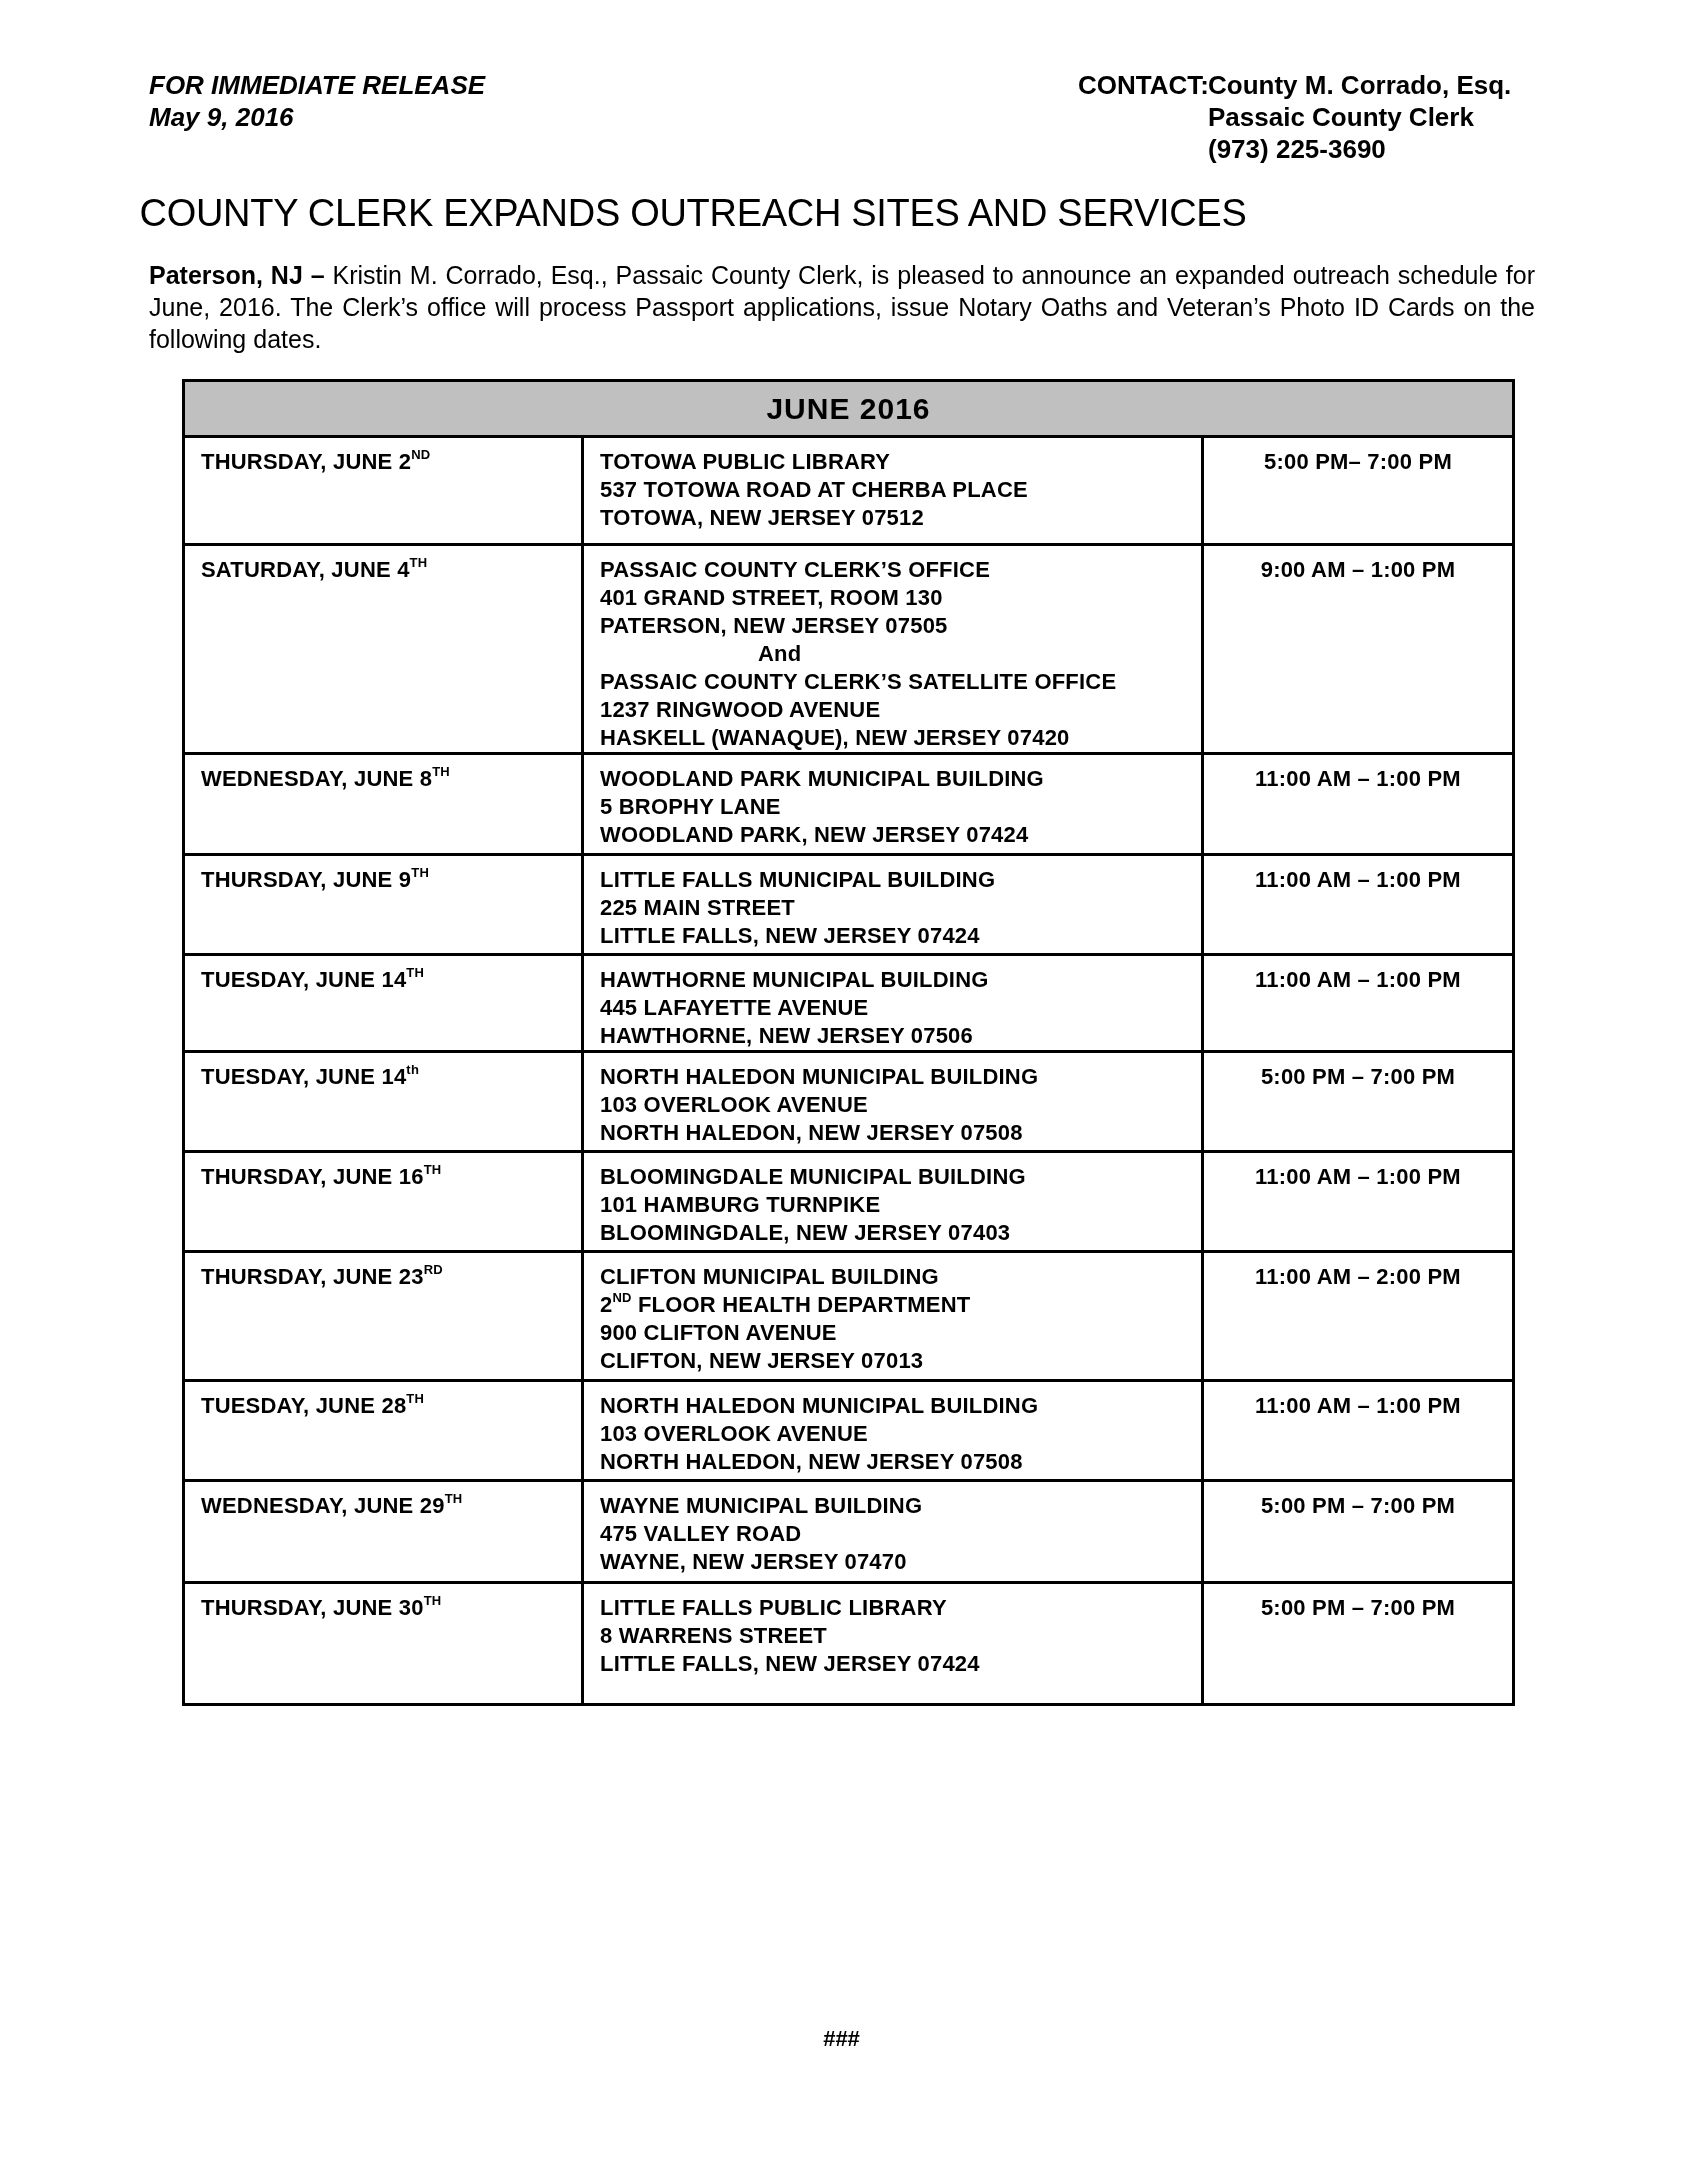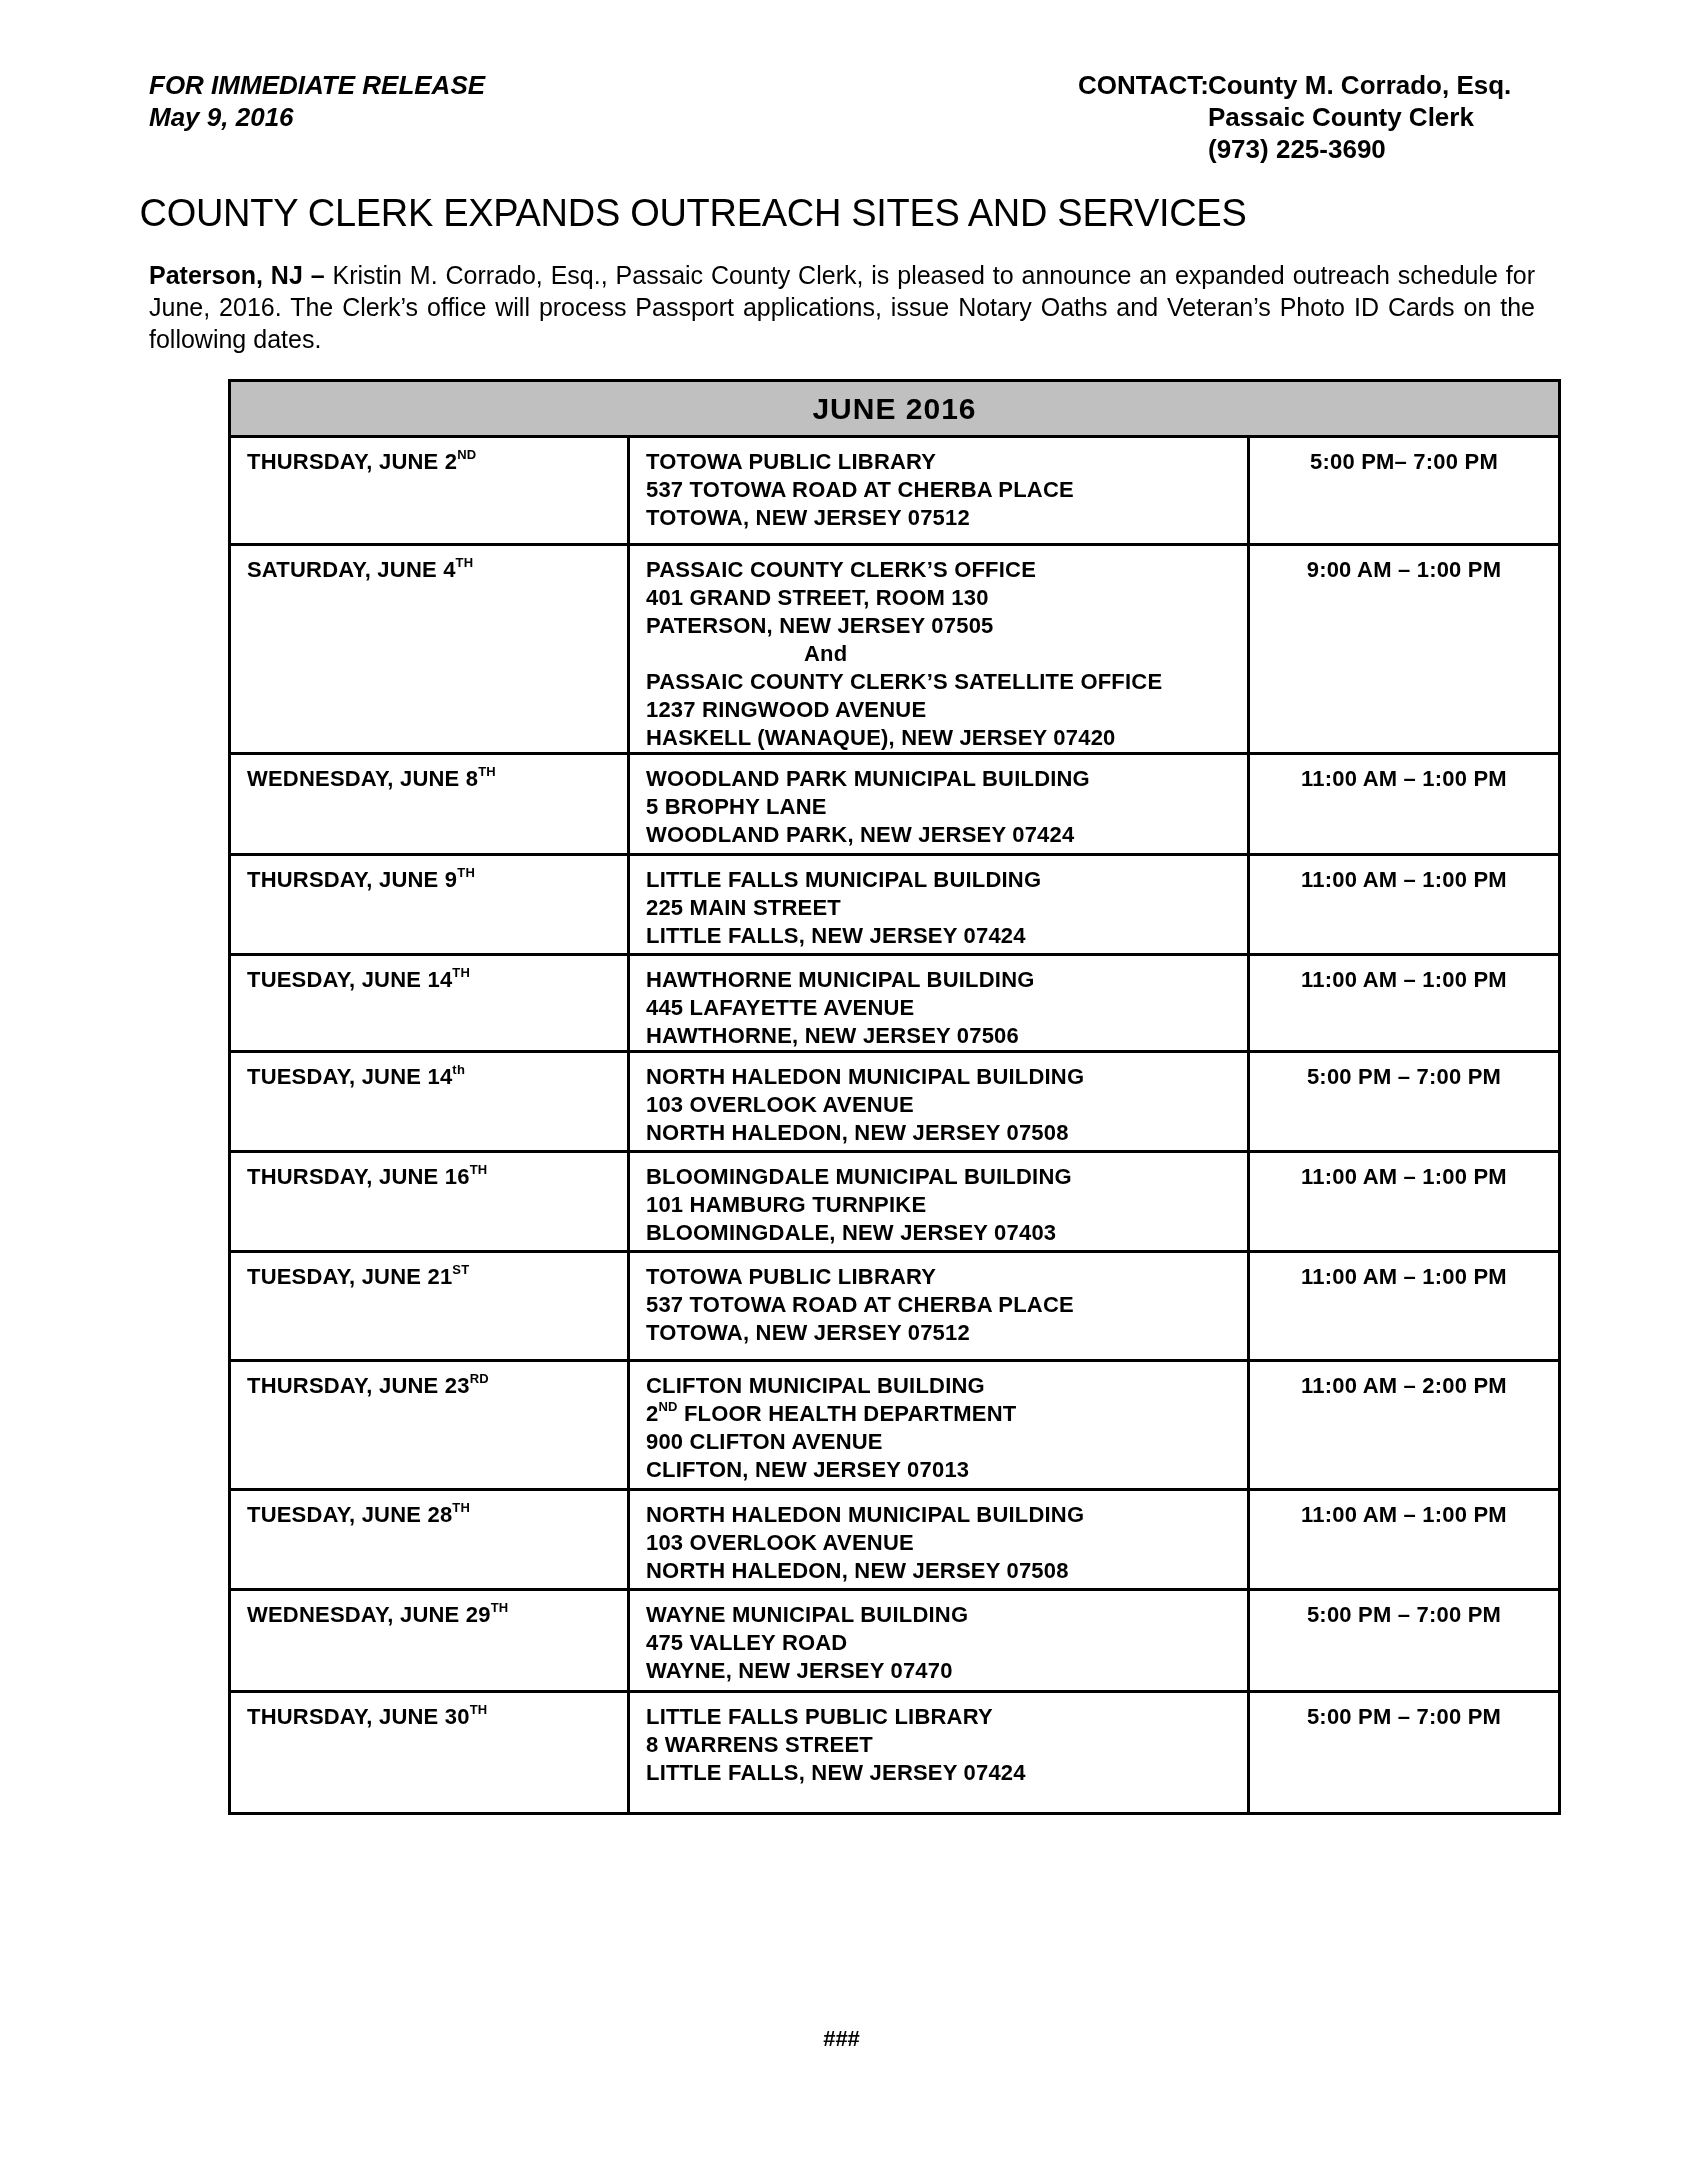--- a/index.html
+++ b/index.html
@@ -9,21 +9,21 @@
   .hdr { font-weight: bold; font-size: 26px; line-height: 32px; white-space: nowrap; }
   #release { left: 149px; top: 69px; font-style: italic; }
   #contact-label { left: 1078px; top: 69px; }
   #contact-block { left: 1208px; top: 69px; }
   #title { left: 0; width: 1386px; top: 190px; text-align: center; font-size: 38px; line-height: 46px;
            letter-spacing: -0.3px; white-space: nowrap; }
   #intro { left: 149px; width: 1386px; top: 259px; font-size: 25px; line-height: 32px;
            text-align: justify; }
   #intro b { font-weight: bold; }
 
-  #schedule { position: absolute; left: 182px; top: 379px; width: 1330px; margin-left: 46px; }
+  #schedule { position: absolute; left: 182px; top: 379px; width: 1330px; }
   table { border-collapse: collapse; width: 1330px; table-layout: fixed; }
   th, td { border: 3px solid #000; padding: 0; vertical-align: top; }
   th { background: #c0c0c0; height: 53px; font-size: 30px; font-weight: bold; letter-spacing: 1px; text-align: center; vertical-align: middle; }
   td { font-size: 22px; font-weight: bold; line-height: 28px; letter-spacing: 0.2px; }
   td.date { padding: 10px 0 0 16px; white-space: nowrap; }
   td.loc { padding: 10px 0 0 16px; white-space: nowrap; }
   td.time { padding: 10px 0 0 0; text-align: center; white-space: nowrap; }
   sup { font-size: 13px; line-height: 0; position: relative; top: -2px; }
   .line { display: block; }
   .line.center { padding-left: 158px; }
@@ -120,29 +120,20 @@
         </tr>
         <tr style="height: 100px;">
           <td class="date"><span>THURSDAY,  JUNE 16</span><sup>TH</sup></td>
           <td class="loc">
             <span class="line">BLOOMINGDALE MUNICIPAL BUILDING</span>
             <span class="line">101 HAMBURG TURNPIKE</span>
             <span class="line">BLOOMINGDALE, NEW JERSEY 07403</span>
           </td>
           <td class="time">11:00 AM – 1:00 PM</td>
         </tr>
-        <tr style="height: 109px;">
-          <td class="date"><span>TUESDAY,  JUNE 21</span><sup>ST</sup></td>
-          <td class="loc">
-            <span class="line">TOTOWA PUBLIC LIBRARY</span>
-            <span class="line">537 TOTOWA ROAD AT CHERBA PLACE</span>
-            <span class="line">TOTOWA, NEW JERSEY 07512</span>
-          </td>
-          <td class="time">11:00 AM – 1:00 PM</td>
-        </tr>
         <tr style="height: 129px;">
           <td class="date"><span>THURSDAY, JUNE 23</span><sup>RD</sup></td>
           <td class="loc">
             <span class="line">CLIFTON MUNICIPAL BUILDING</span>
             <span class="line">2<sup>ND</sup> FLOOR HEALTH DEPARTMENT</span>
             <span class="line">900 CLIFTON AVENUE</span>
             <span class="line">CLIFTON,  NEW JERSEY 07013</span>
           </td>
           <td class="time">11:00 AM – 2:00 PM</td>
         </tr>

